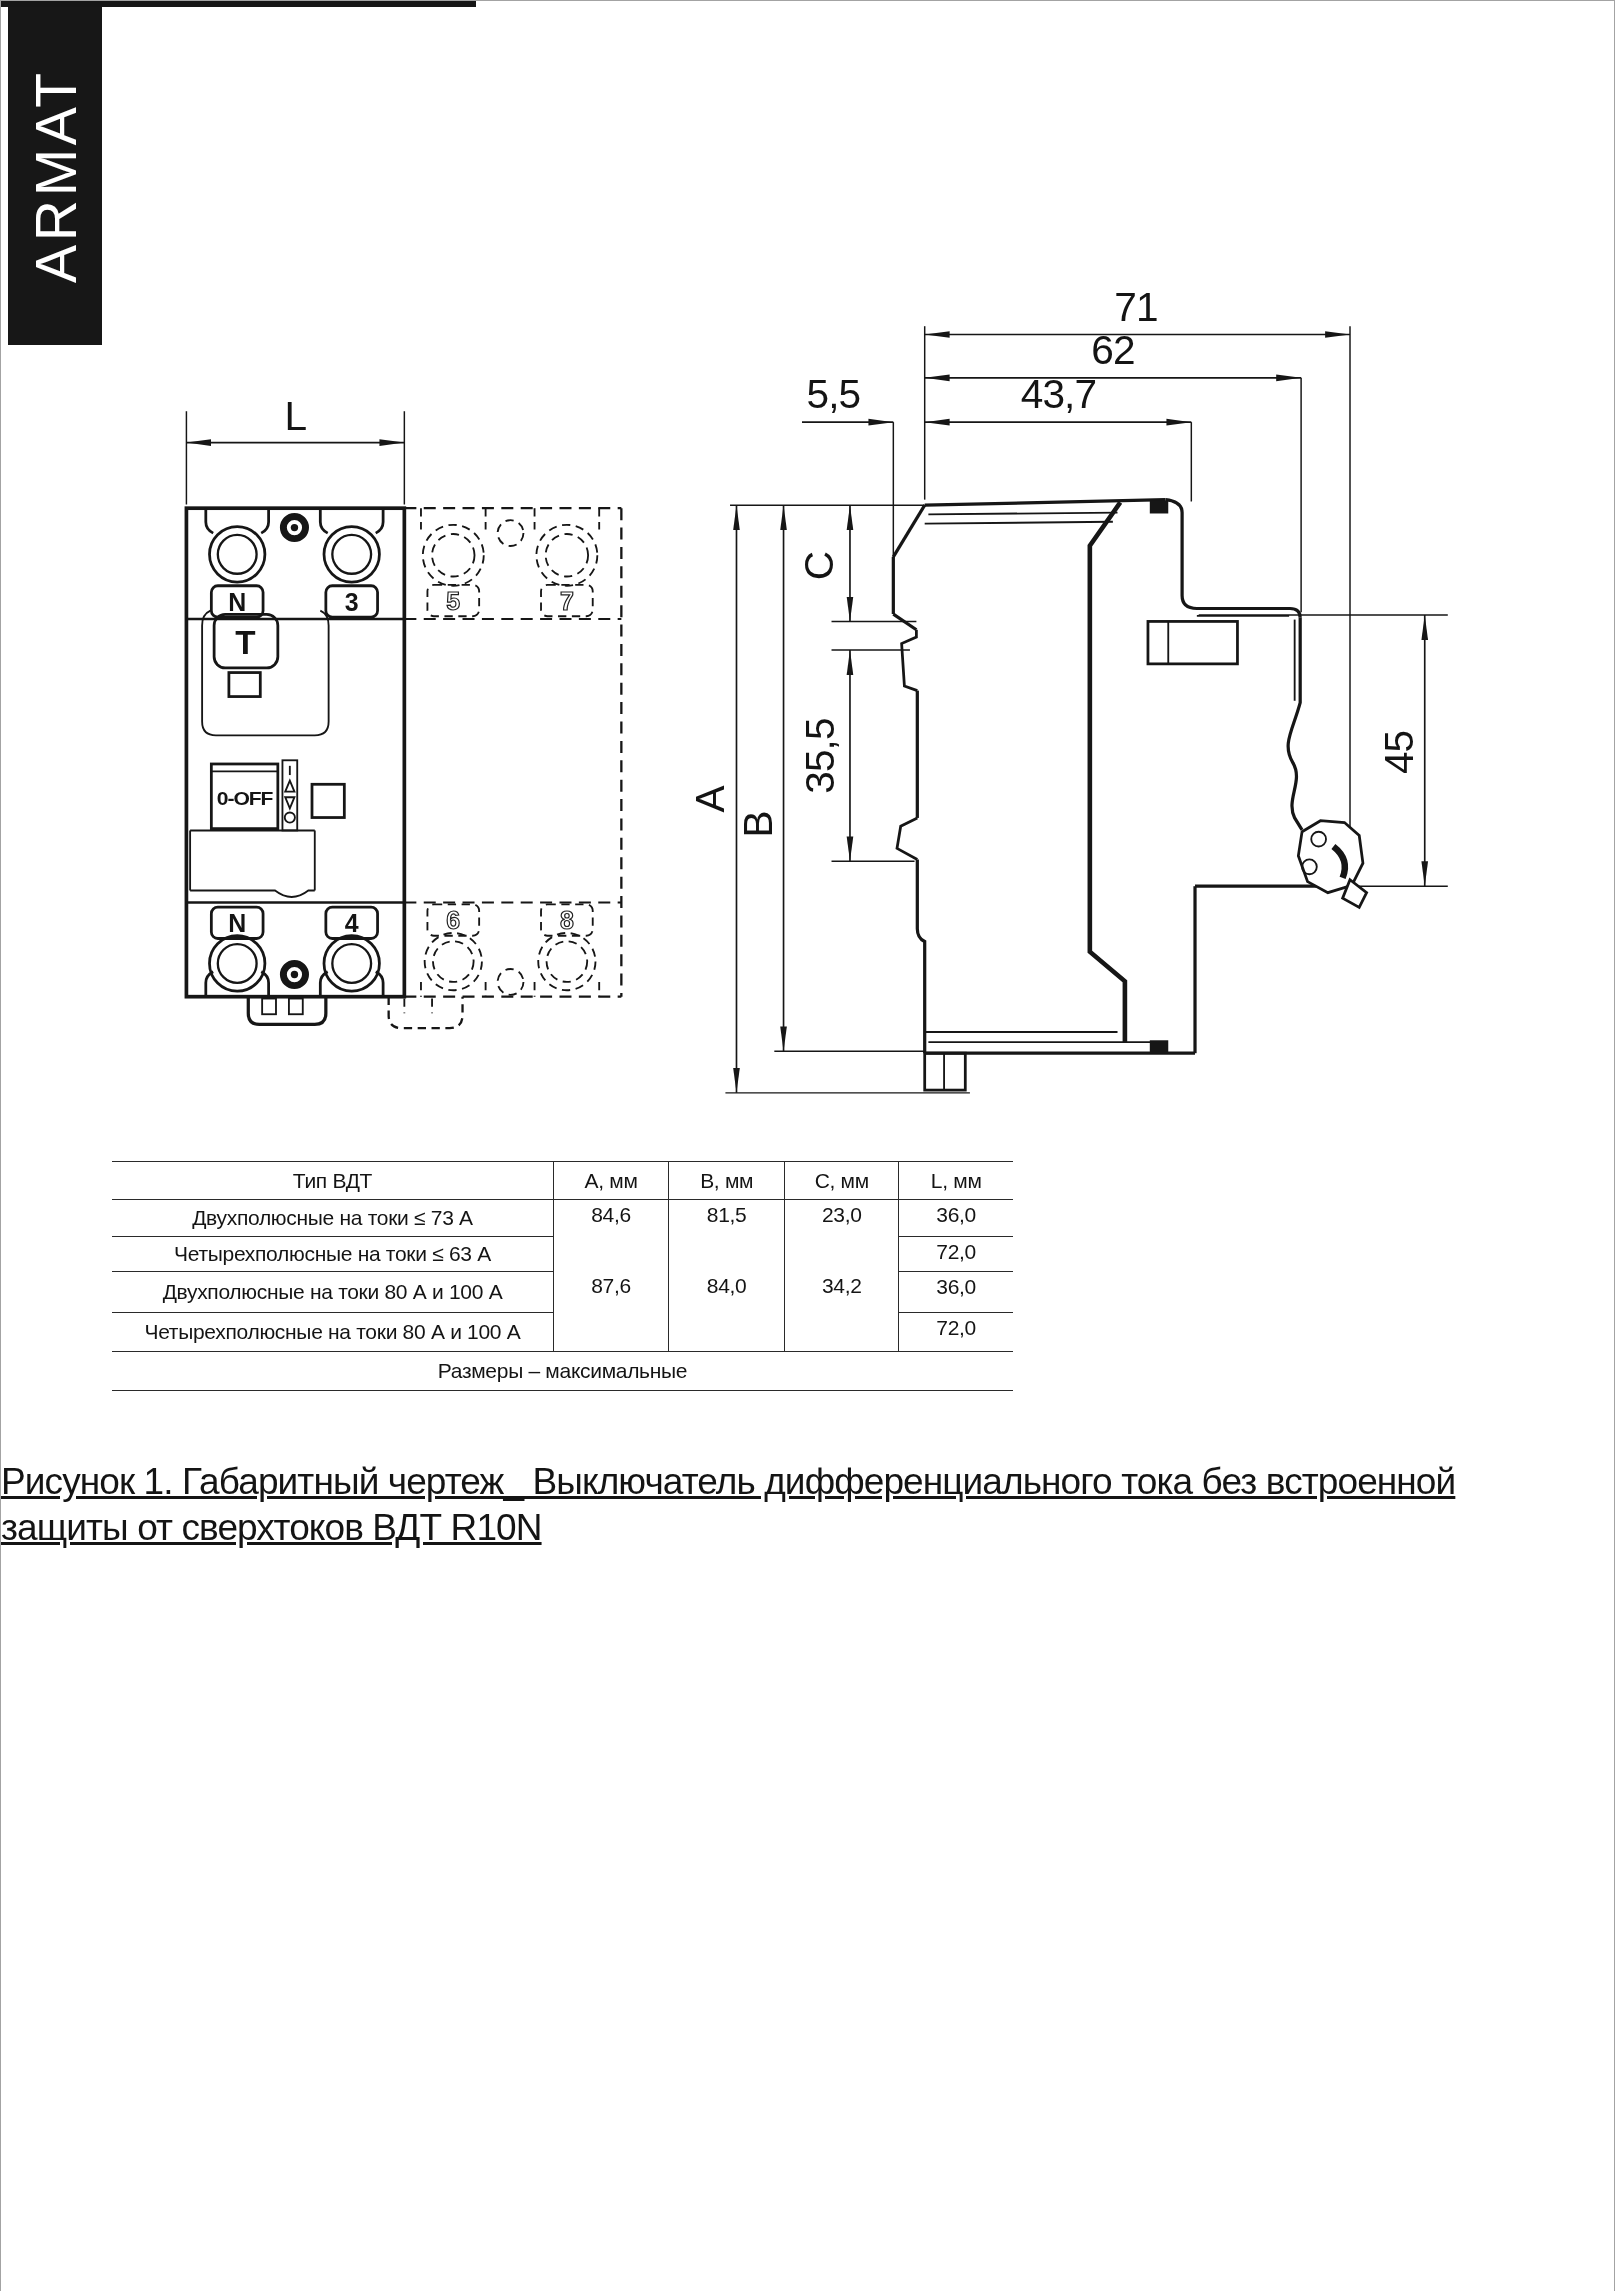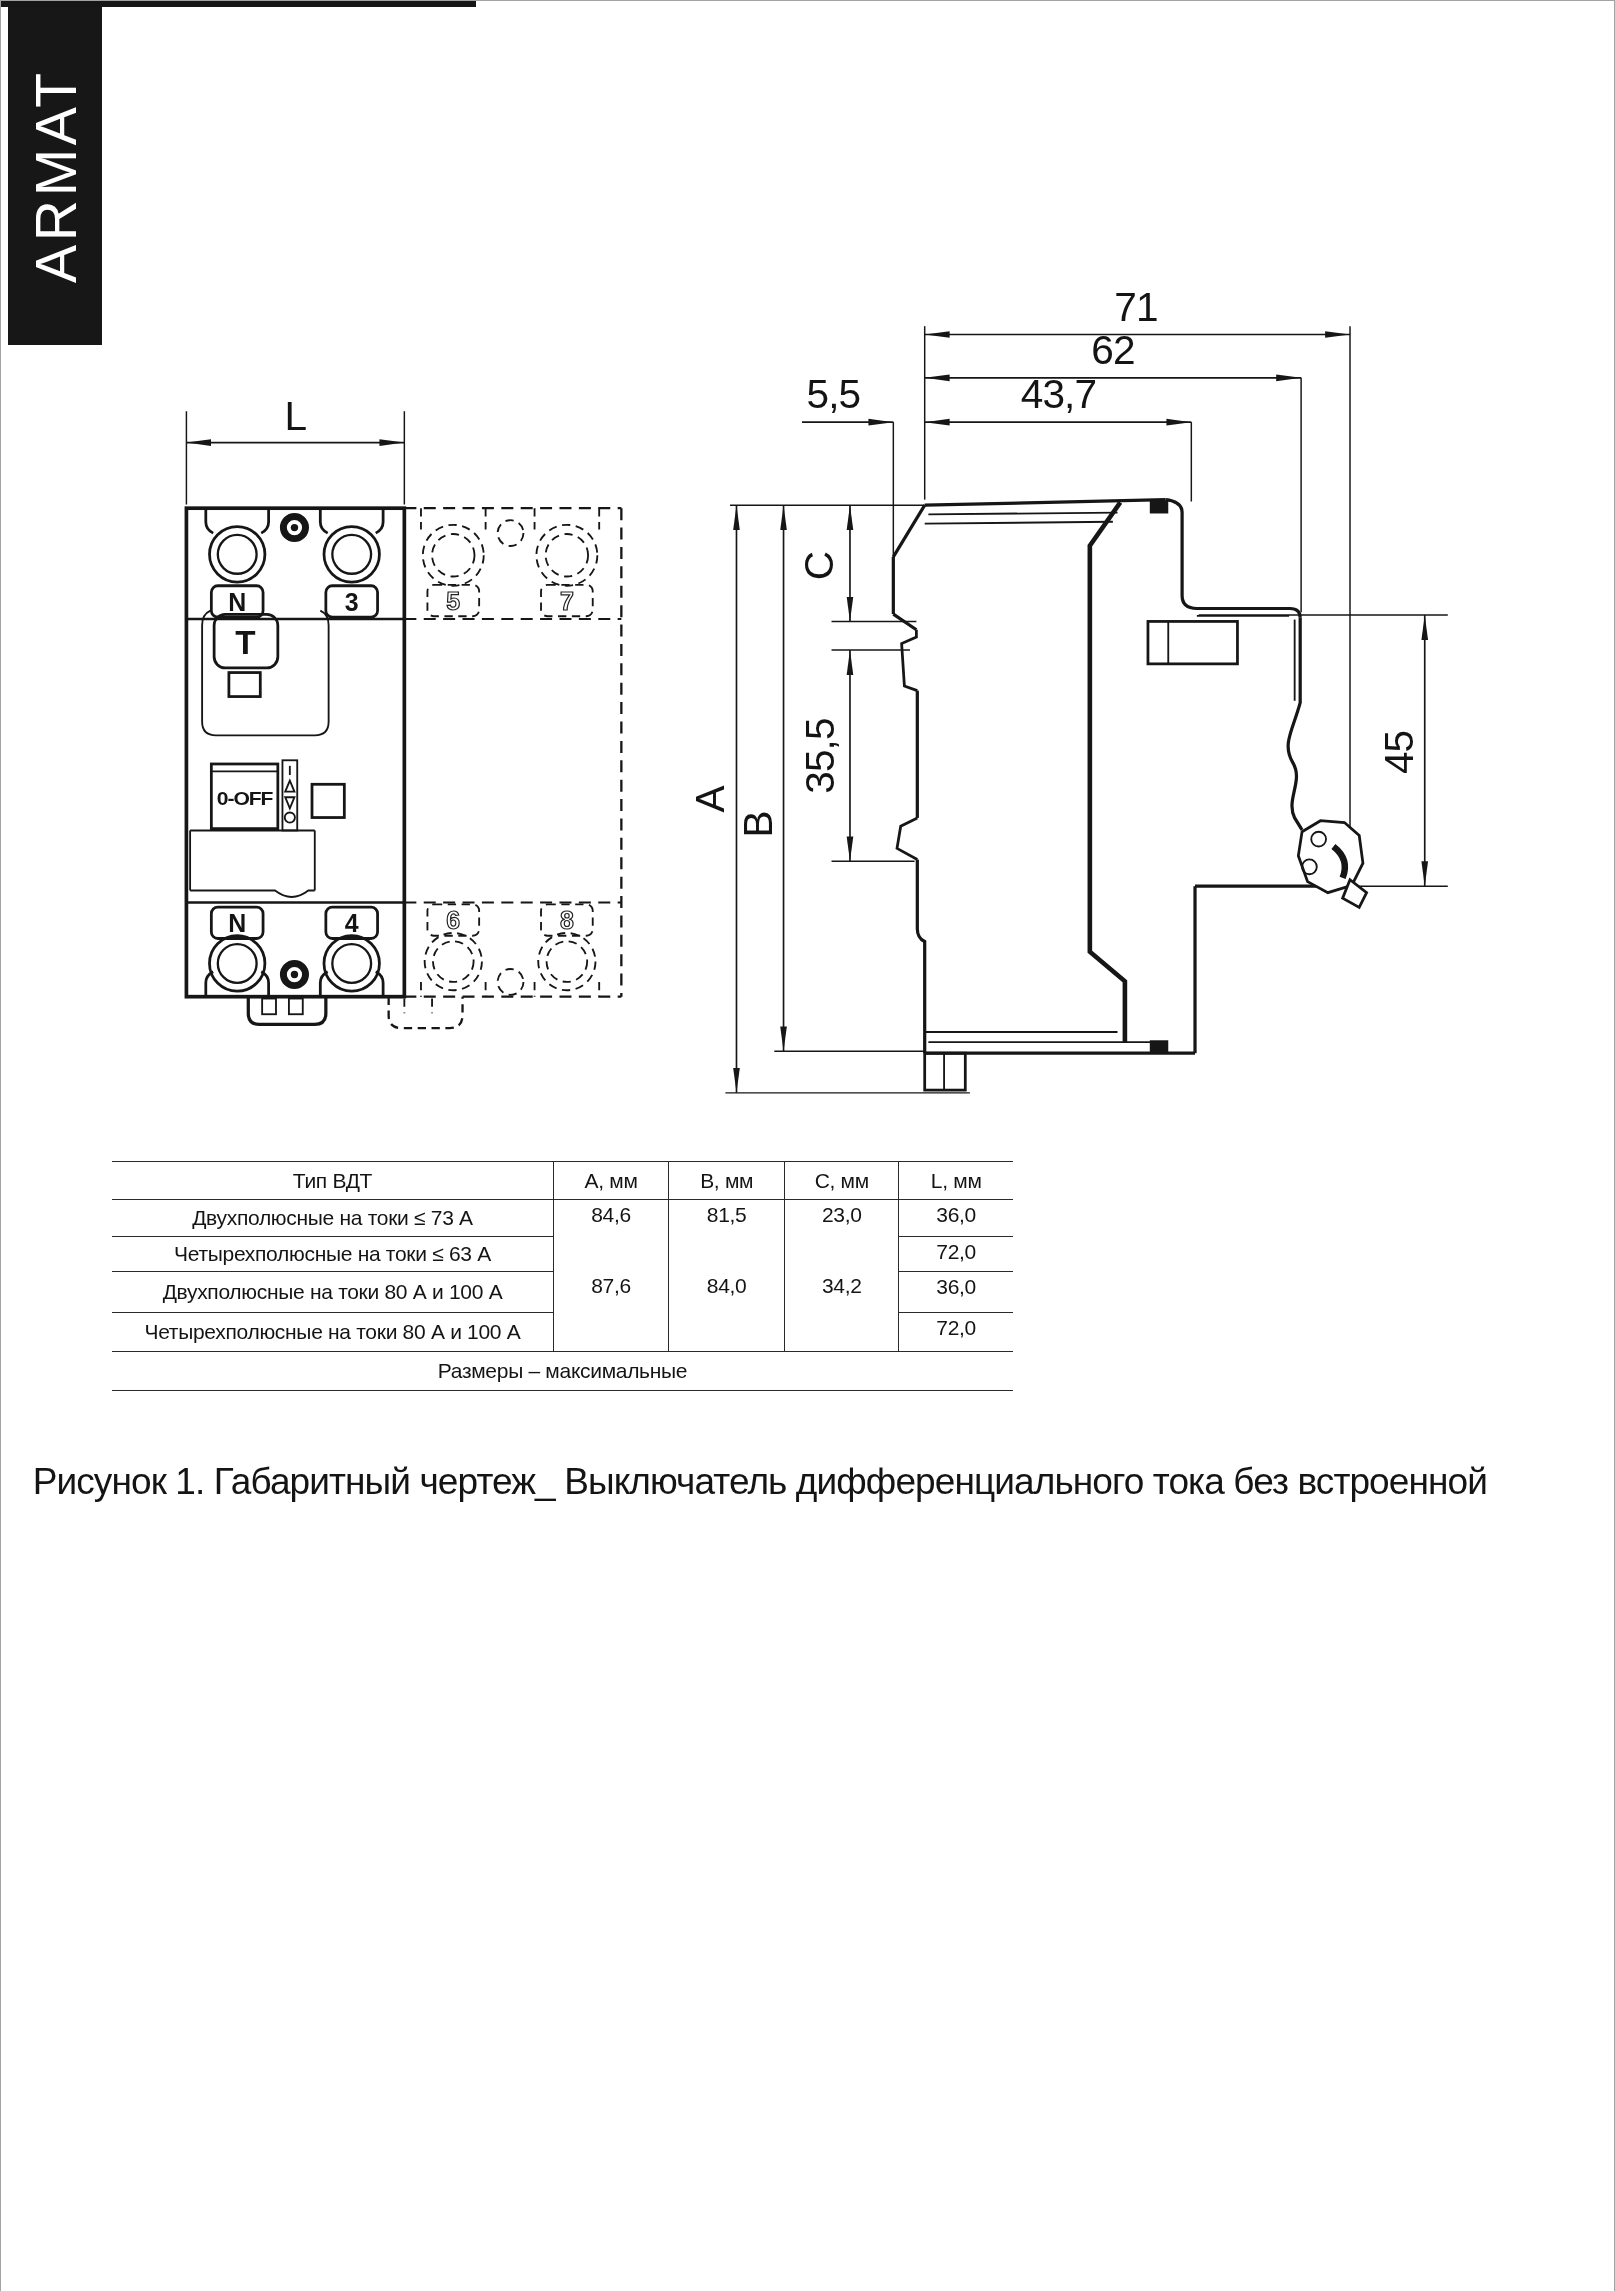--- a/index.html
+++ b/index.html
@@ -56,22 +56,23 @@
   }
   .spec-table td{padding:2.8px 7.4px;overflow:hidden;white-space:nowrap;}
   .bt{border-top:1.8px solid #2a2a2a;}
   .bb{border-bottom:1.8px solid #2a2a2a;}
   .bl{border-left:1.8px solid #2a2a2a;}
   .vt{vertical-align:top;padding-top:4.6px;}
   .vm{vertical-align:middle;}
   
   .caption{
     position:absolute;left:0;top:1458px;width:1486px;
-    text-align:right;font-size:37px;line-height:46px;color:#141414;
+    text-align:left;font-size:37px;line-height:46px;color:#141414;
     letter-spacing:-0.9px;
+    text-decoration:underline;
   }
 </style>
 </head>
 <body>
 
 <div class="page">
   <div class="top-strip"></div>
 
   <div class="armat">
     <span>ARMAT</span>
@@ -309,15 +310,16 @@
       <td class="bl bb vt">72,0</td>
     </tr>
     <tr style="height:39px">
       <td class="bb vm" colspan="5">Размеры – максимальные</td>
     </tr>
   </tbody>
     </table>
 
   <div class="caption">
     <div>Рисунок 1. Габаритный чертеж_ Выключатель дифференциального тока без встроенной</div>
+    <div>защиты от сверхтоков ВДТ R10N</div>
   </div>
 </div>
 
 
 </body></html>

